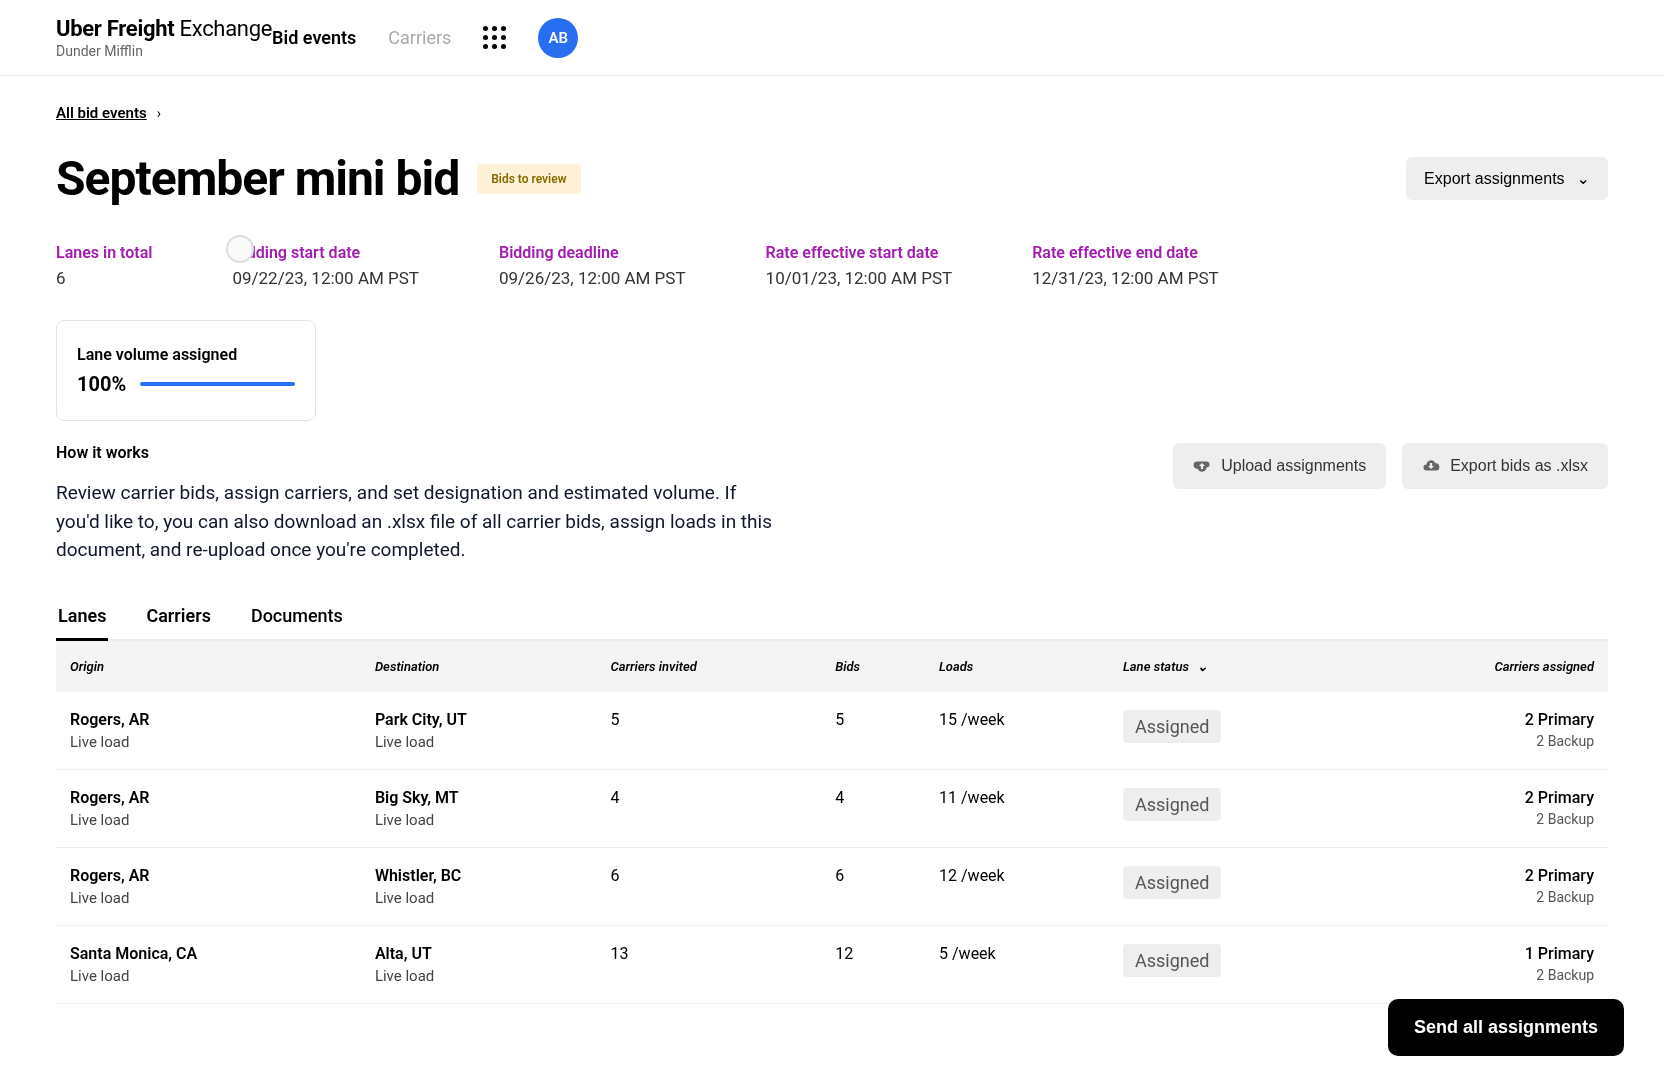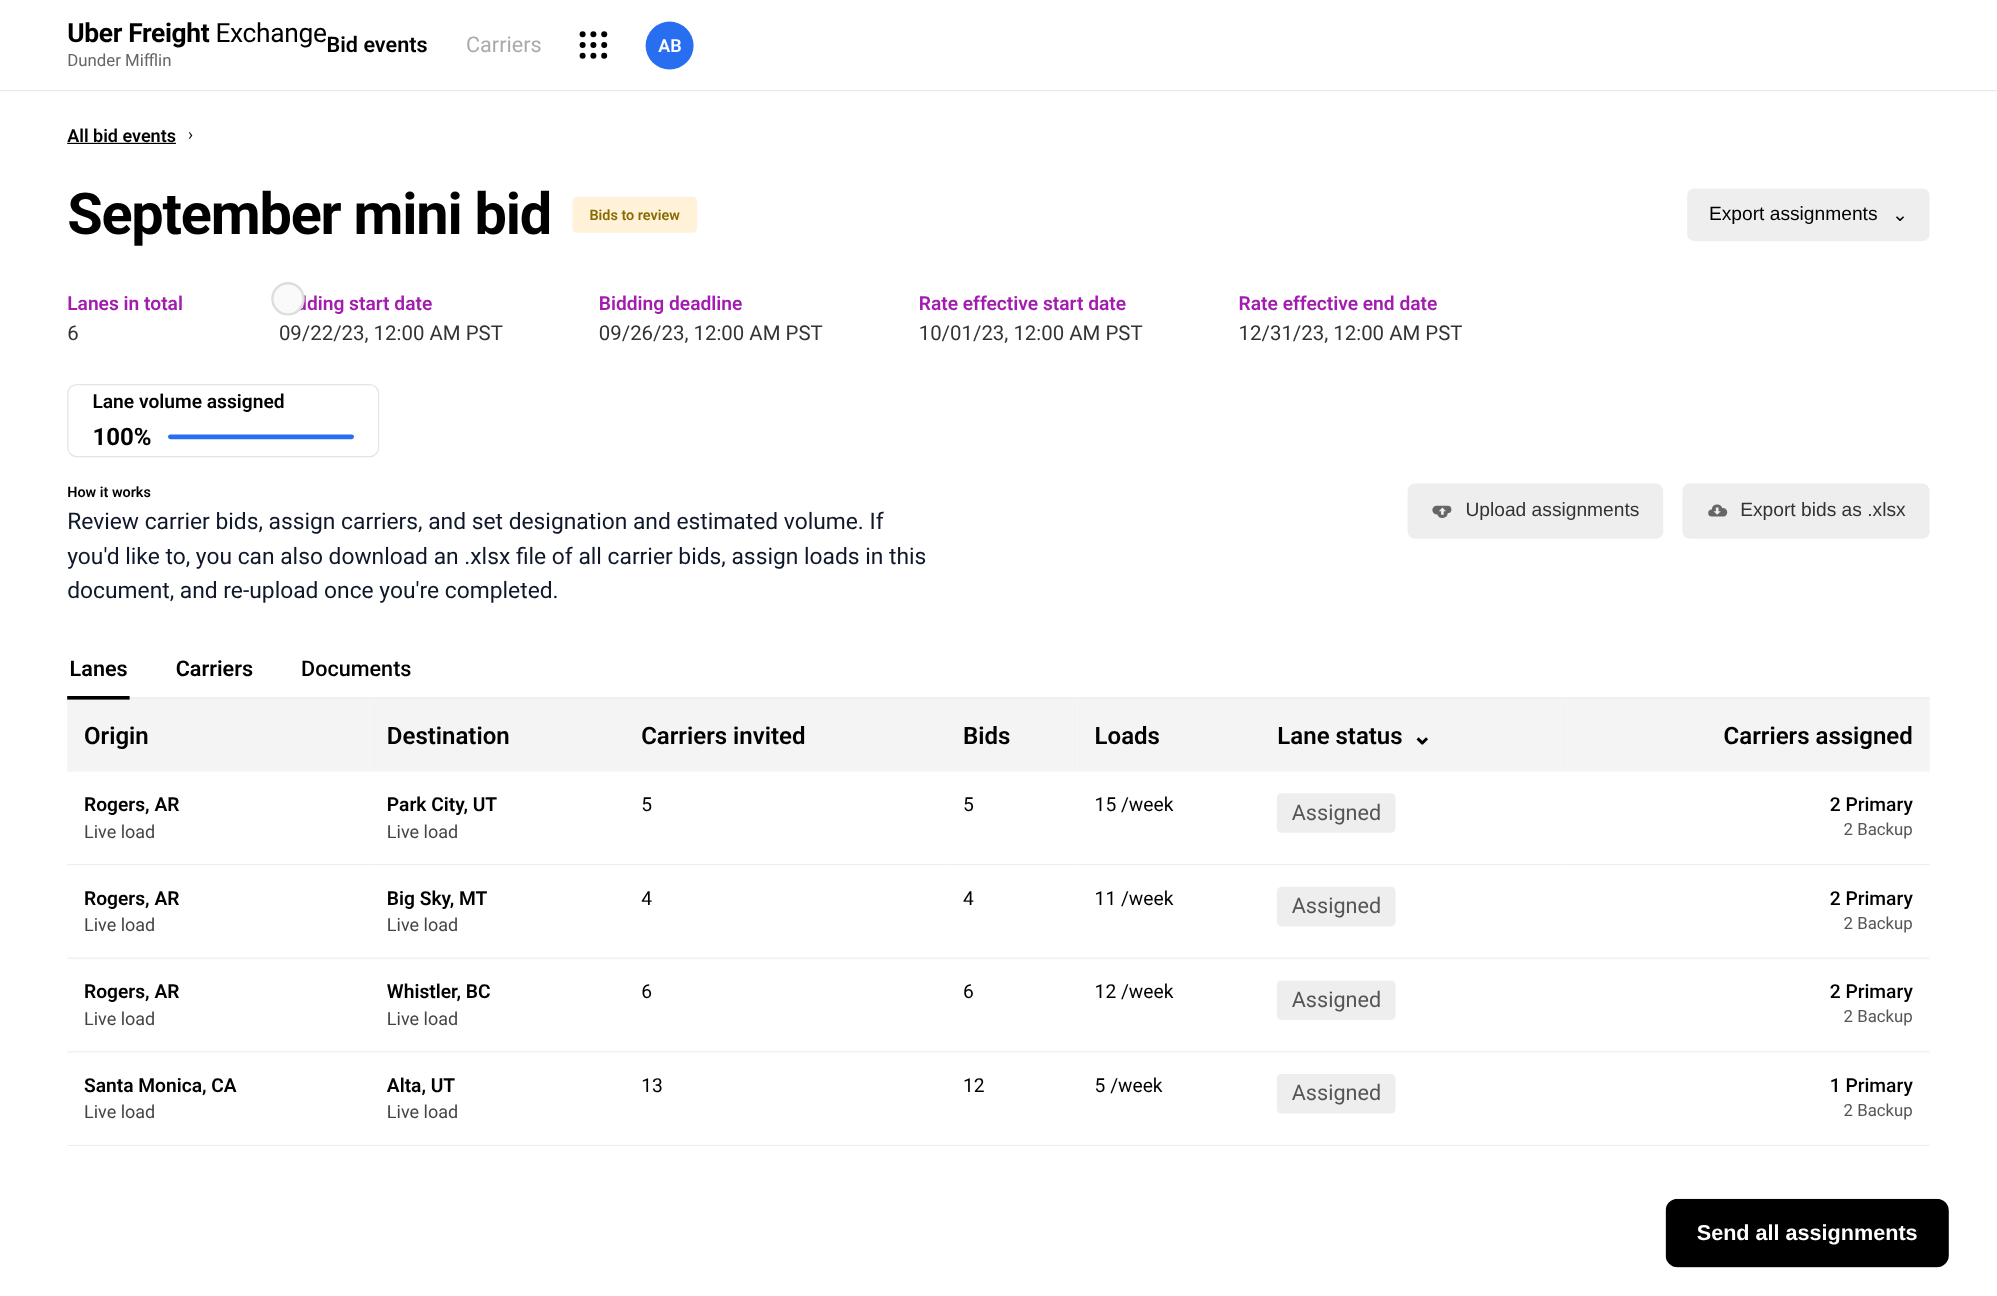--- a/index.html
+++ b/index.html
@@ -23,38 +23,38 @@
 .title-row { display: flex; justify-content: space-between; align-items: center; margin-bottom: 36px; }
 .title-left { display: flex; align-items: center; gap: 18px; }
 .page-title { font-size: 48px; font-weight: 700; letter-spacing: -1px; }
 .status-badge { background: #fff2d9; color: #8a6a00; padding: 8px 14px; border-radius: 4px; font-size: 12px; font-weight: 600; }
 .export-btn { background: #eee; border: none; padding: 12px 18px; border-radius: 6px; font-size: 16px; font-weight: 500; display: flex; align-items: center; gap: 12px; cursor: pointer; }
 .meta-row { display: flex; gap: 80px; margin-bottom: 32px; position: relative; }
 .meta-item { display: flex; flex-direction: column; gap: 6px; }
 .meta-label { font-size: 16px; font-weight: 600; color: #a21caf; }
 .meta-value { font-size: 17px; color: #333; }
 .floaty-circle { width: 28px; height: 28px; border: 2px solid #ddd; border-radius: 50%; background: #fafafa; position: absolute; left: 170px; top: -8px; }
-.volume-card { border: 1px solid #e4e4e4; border-radius: 8px; padding: 4px 20px; width: 260px; margin-bottom: 22px; }
+.volume-card { border: 1px solid #e4e4e4; border-radius: 8px; padding: 24px 20px; width: 260px; margin-bottom: 22px; }
 .volume-label { font-size: 16px; font-weight: 600; margin-bottom: 8px; }
 .volume-row { display: flex; align-items: center; gap: 14px; }
 .volume-pct { font-size: 20px; font-weight: 700; }
 .volume-bar { flex: 1; height: 4px; background: #276ef1; border-radius: 2px; }
 .howit-row { display: flex; justify-content: space-between; align-items: flex-start; margin-bottom: 28px; }
 .howit-left { max-width: 720px; }
-.howit-title { font-size: 12px; font-weight: 600; margin-bottom: 4px; }
+.howit-title { font-size: 16px; font-weight: 600; margin-bottom: 17px; }
 .howit-text { font-size: 19px; line-height: 1.5; color: #0f172a; }
 .action-btns { display: flex; gap: 16px; }
 .gray-btn { background: #eee; border: none; padding: 14px 20px; border-radius: 6px; font-size: 16px; font-weight: 500; display: flex; align-items: center; gap: 10px; cursor: pointer; color: #333; }
 .gray-btn svg { width: 18px; height: 18px; }
 .tabs { display: flex; gap: 36px; border-bottom: 2px solid #eee; margin-bottom: 0; }
 .tab { padding: 12px 2px; font-size: 18px; font-weight: 600; cursor: pointer; border-bottom: 3px solid transparent; margin-bottom: -2px; }
 .tab.active { border-bottom-color: #000; }
 .tab.docs { font-weight: 500; }
 .table { width: 100%; border-collapse: collapse; }
-.table thead th { background: #f4f4f4; text-align: left; padding: 18px 14px; font-size: 20px; font-weight: 600; }
+.table thead th { background: #f4f4f4; text-align: left; padding: 18px 14px; font-size: 13px; font-weight: 600; font-style: italic; }
 .table thead th:first-child { padding-left: 14px; }
 .th-sort { display: flex; align-items: flex-end; gap: 8px; }
 .table tbody td { padding: 18px 14px; border-bottom: 1px solid #eee; font-size: 16px; vertical-align: top; }
 .cell-main { font-weight: 600; margin-bottom: 4px; }
 .cell-sub { font-size: 15px; color: #444; }
 .assigned-pill { background: #eee; color: #555; padding: 6px 12px; border-radius: 4px; font-size: 18px; display: inline-block; }
 .assigned-main { font-weight: 500; margin-bottom: 4px; }
 .assigned-sub { font-size: 14px; color: #555; }
 .fab { position: fixed; bottom: 24px; right: 40px; background: #000; color: #fff; border: none; padding: 18px 26px; border-radius: 10px; font-size: 18px; font-weight: 600; cursor: pointer; }
 .fade-bottom { position: fixed; bottom: 0; left: 0; right: 0; height: 90px; background: linear-gradient(to bottom, rgba(255,255,255,0), #fff 50%); pointer-events: none; }

